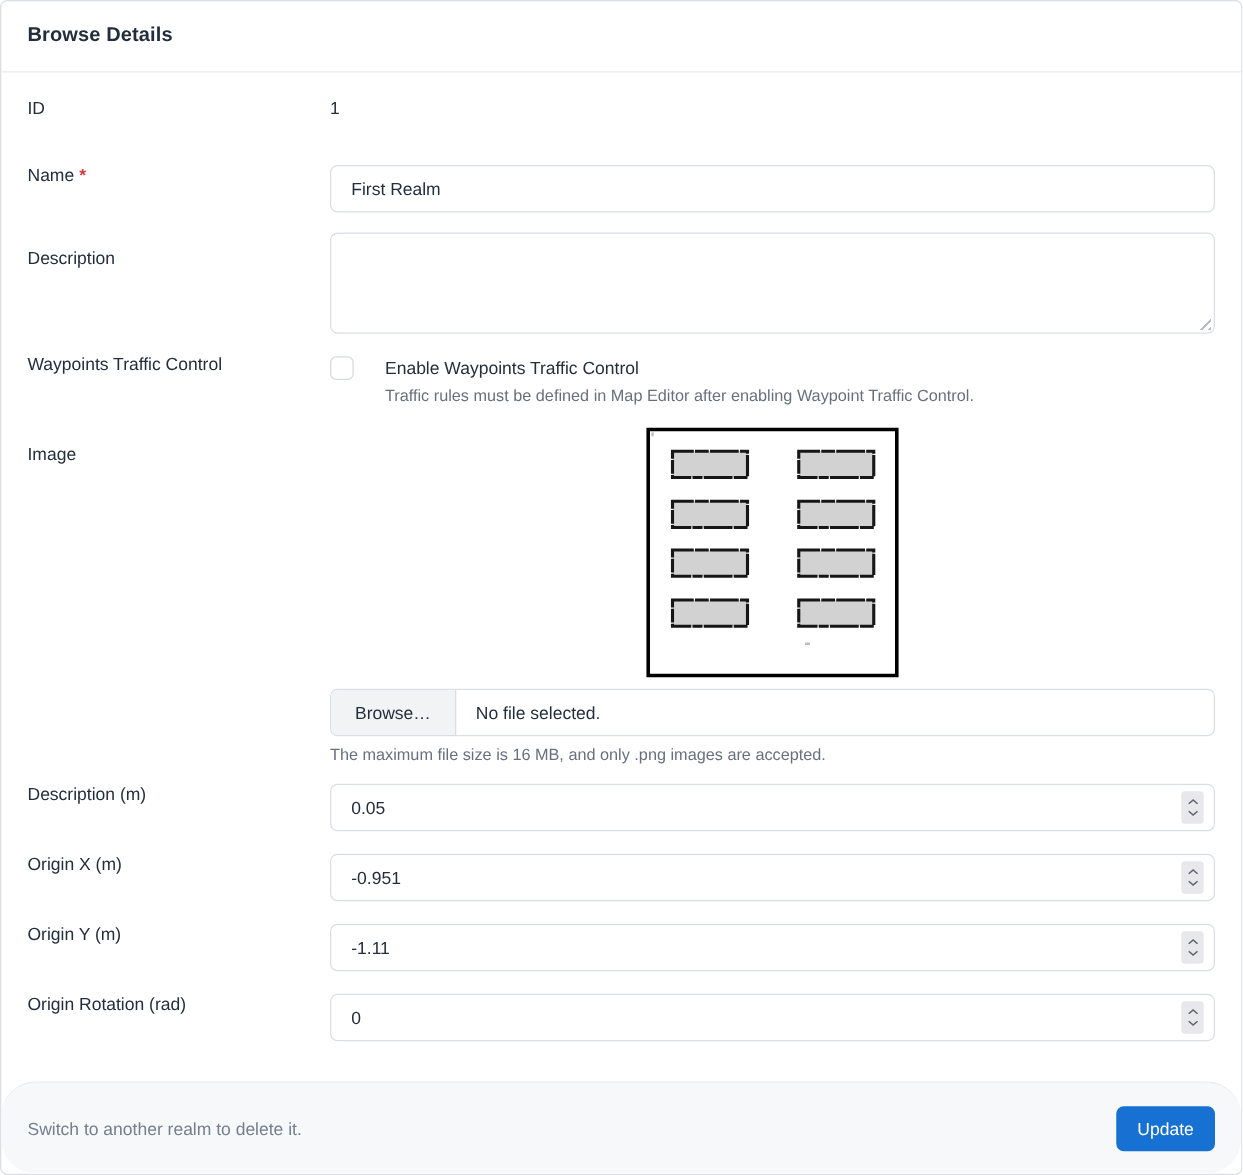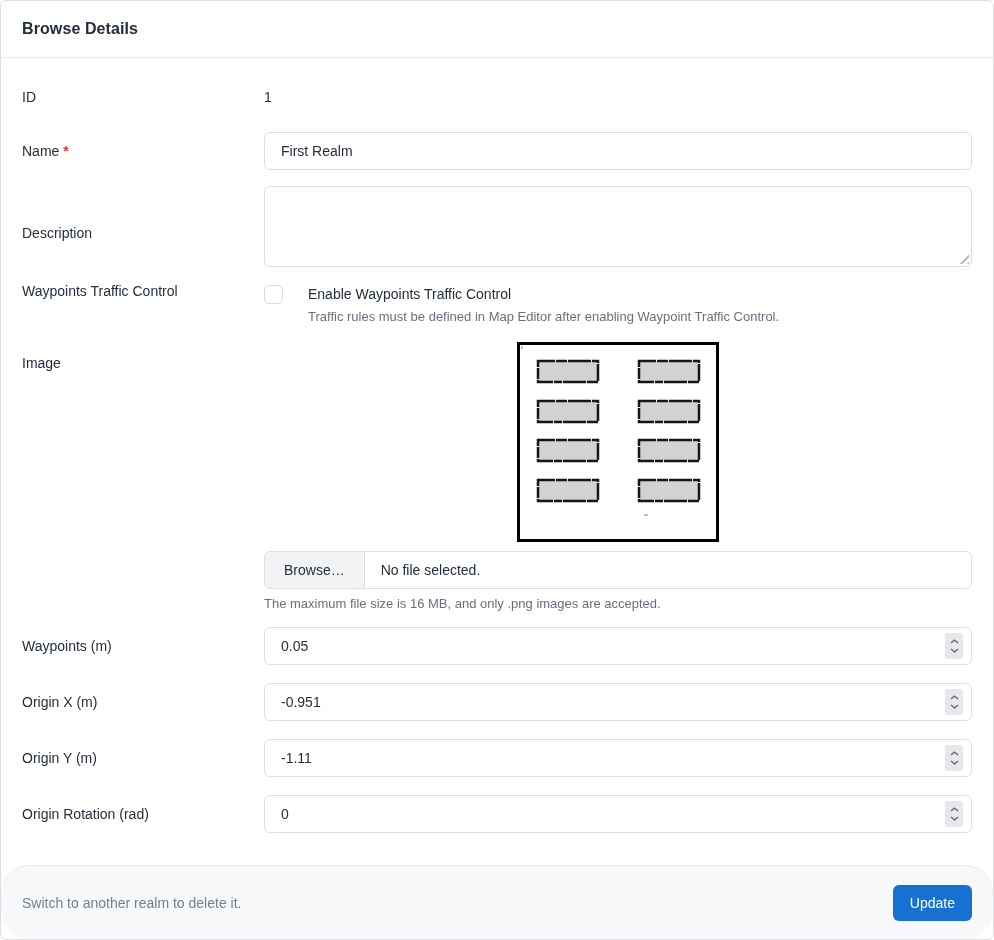--- a/index.html
+++ b/index.html
@@ -32,21 +32,21 @@
     font-size: 16px;
     font-weight: 600;
     color: #232e3c;
     letter-spacing: .1px;
   }
   .card-body {
     flex: 1 1 auto;
     padding: 20px 21px 0 21px;
     overflow: hidden;
   }
-  .form-row { display: flex; margin-bottom: 16px; align-items: center; }
+  .form-row { display: flex; margin-bottom: 16px; }
   .form-row.center { }
   .form-row.num { margin-bottom: 18px; }
   .col-label { width: 242px; flex: 0 0 242px; }
   .col-field { flex: 1 1 auto; min-width: 0; position: relative; }
   .form-label { font-size: 14px; font-weight: 500; color: #232e3c; }
   .label-pad { padding-top: 12px; }
   .required-mark { color: #d63939; margin-left: 4px; font-weight: 600; }
   .static-value { font-size: 14px; color: #232e3c; }
   .row-id { min-height: 38px; }
 
@@ -265,21 +265,21 @@
         </div>
         <div class="file-input">
           <button class="browse-btn">Browse…</button>
           <span class="file-status">No file selected.</span>
         </div>
         <div class="file-hint">The maximum file size is 16 MB, and only .png images are accepted.</div>
       </div>
     </div>
 
     <div class="form-row center num">
-      <div class="col-label"><span class="form-label">Waypoints (m)</span></div>
+      <div class="col-label"><span class="form-label">Description (m)</span></div>
       <div class="col-field">
         <input class="text-input" type="text" value="0.05" style="">
         <span class="spinner">
           <button class="spin-btn">
               <svg width="9" height="5" viewBox="0 0 9 5">
                 <path d="M1 4 L4.5 1 L8 4" fill="none" stroke="#5f6470" stroke-width="1.3"></path>
               </svg>
             </button>
           <button class="spin-btn">
               <svg width="9" height="5" viewBox="0 0 9 5">

